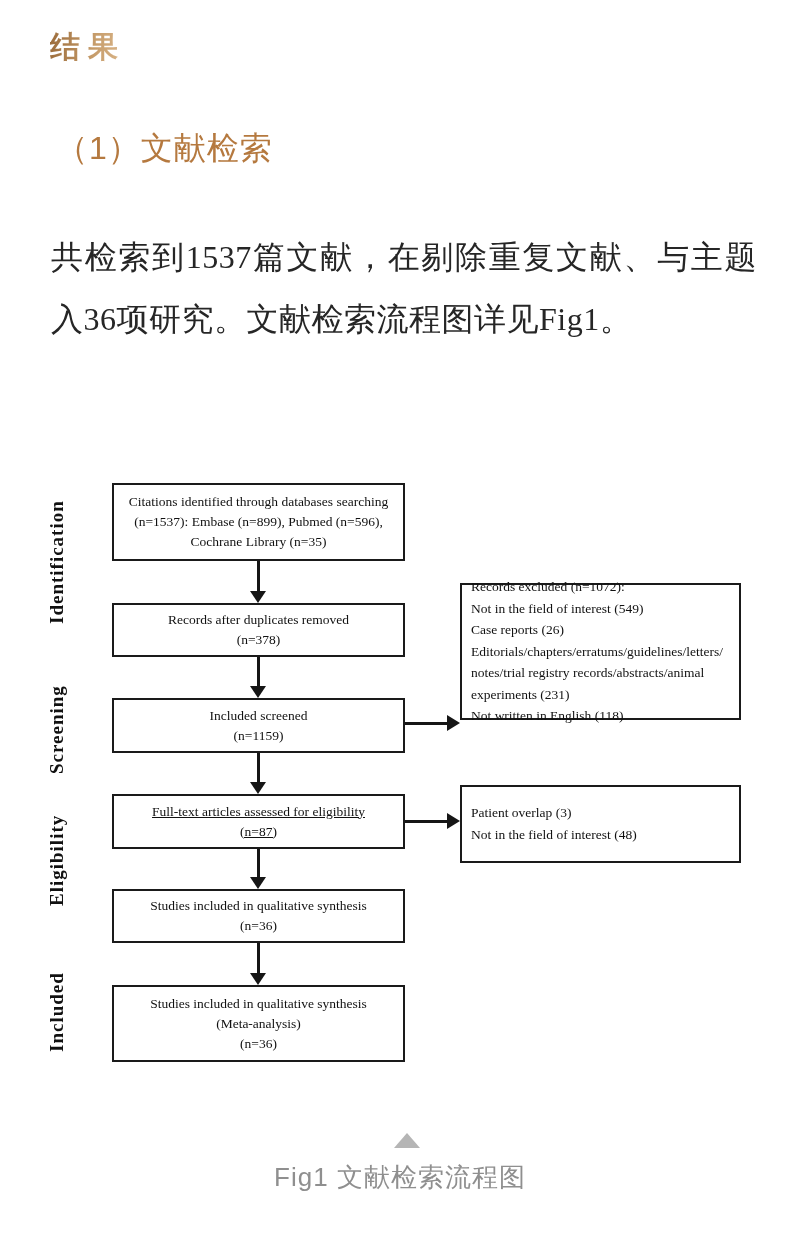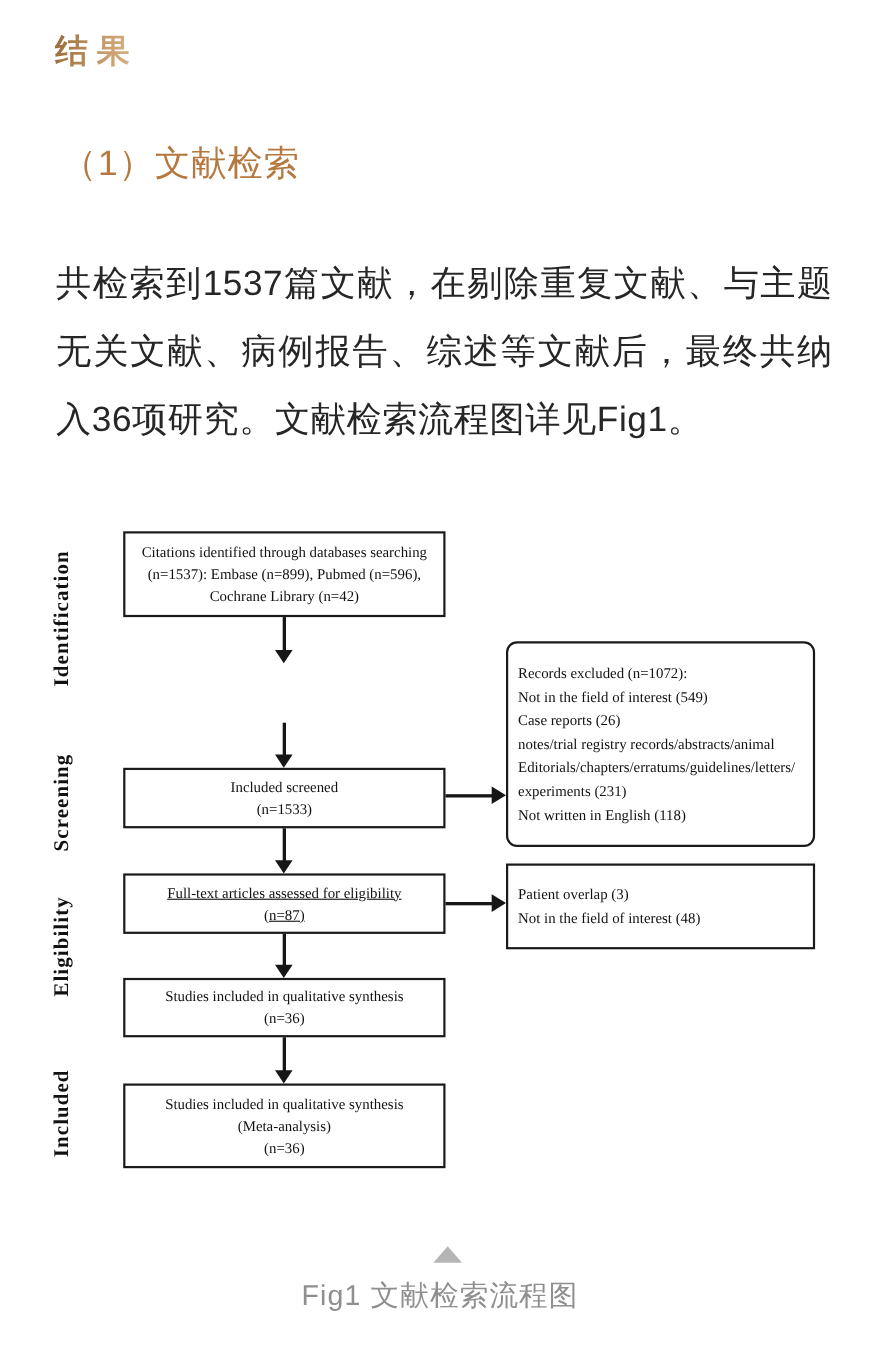--- a/index.html
+++ b/index.html
@@ -19,21 +19,21 @@
       background:linear-gradient(95deg,#9c6c3b 0%,#c49a68 55%,#dcb88c 100%);
       -webkit-background-clip:text;background-clip:text;
       -webkit-text-fill-color:transparent;
     }
   }
   .section-heading{
     position:absolute;left:56px;top:128px;
     font-weight:normal;font-size:32px;line-height:1.3;color:#b5793f;letter-spacing:1px;
   }
   
-  .intro{position:absolute;left:51px;top:226px;width:706px;color:#262626;}
+  .intro{position:absolute;left:51px;top:226px;width:706px;color:#262626;font-family:Liberation Serif, serif;}
   .intro .pline{
     font-size:32px;height:62px;line-height:62px;letter-spacing:0.5px;white-space:nowrap;
   }
   .intro .pline.just{text-align:justify;text-align-last:justify;white-space:normal;overflow:hidden;height:62px;}
   
   .flowchart{position:absolute;left:0;top:0;width:800px;height:1241px;}
   .stage{
     position:absolute;left:46px;width:36px;
     writing-mode:vertical-rl;transform:rotate(180deg);
     text-align:center;
@@ -82,65 +82,68 @@
 <body>
 
 <div class="page">
 
   <div class="results-title">结果</div>
 
   <div class="section-heading">（1）文献检索</div>
 
   <div class="intro">
     <div class="pline just">共检索到1537篇文献，在剔除重复文献、与主题</div>
-    <div class="pline just">无关文献、病例报告、综述等文献后，最终共纳</div>
     <div class="pline">入36项研究。文献检索流程图详见Fig1。</div>
   </div>
 
   <div class="flowchart">
 
     <div class="stage" style="top:490px;height:145px;">Identification</div>
     <div class="stage" style="top:670px;height:120px;">Screening</div>
     <div class="stage" style="top:800px;height:120px;">Eligibility</div>
     <div class="stage" style="top:962px;height:100px;">Included</div>
 
     <div class="fbox main-box" style="top:483px;height:78px;">
       <div class="bline">Citations identified through databases searching</div>
       <div class="bline">(n=1537): Embase (n=899), Pubmed (n=596),</div>
-      <div class="bline">Cochrane Library (n=42)</div>
+      <div class="bline">Cochrane Library (n=35)</div>
     </div>
 
+    <div class="fbox main-box" style="top:603px;height:54px;">
+      <div class="bline">Records after duplicates removed</div>
+      <div class="bline">(n=378)</div>
+    </div>
 
     <div class="fbox main-box" style="top:698px;height:55px;">
       <div class="bline">Included screened</div>
-      <div class="bline">(n=1533)</div>
+      <div class="bline">(n=1159)</div>
     </div>
 
     <div class="fbox main-box" style="top:794px;height:55px;text-decoration:underline;">
       <div class="bline">Full-text articles assessed for eligibility</div>
       <div class="bline">(n=87)</div>
     </div>
 
     <div class="fbox main-box" style="top:889px;height:54px;">
       <div class="bline">Studies included in qualitative synthesis</div>
       <div class="bline">(n=36)</div>
     </div>
 
     <div class="fbox main-box" style="top:985px;height:77px;">
       <div class="bline">Studies included in qualitative synthesis</div>
       <div class="bline">(Meta-analysis)</div>
       <div class="bline">(n=36)</div>
     </div>
 
-    <div class="fbox excl-box excl-1" style="top:583px;height:187px;border-radius:10px;">
+    <div class="fbox excl-box excl-1" style="top:583px;height:137px;">
       <div class="bline">Records excluded (n=1072):</div>
       <div class="bline">Not in the field of interest (549)</div>
       <div class="bline">Case reports (26)</div>
+      <div class="bline">Editorials/chapters/erratums/guidelines/letters/</div>
       <div class="bline">notes/trial registry records/abstracts/animal</div>
-      <div class="bline">Editorials/chapters/erratums/guidelines/letters/</div>
       <div class="bline">experiments (231)</div>
       <div class="bline">Not written in English (118)</div>
     </div>
 
     <div class="fbox excl-box excl-2" style="top:785px;height:78px;">
       <div class="bline">Patient overlap (3)</div>
       <div class="bline">Not in the field of interest (48)</div>
     </div>
 
     <div class="varrow" style="top:561px;height:42px;">

